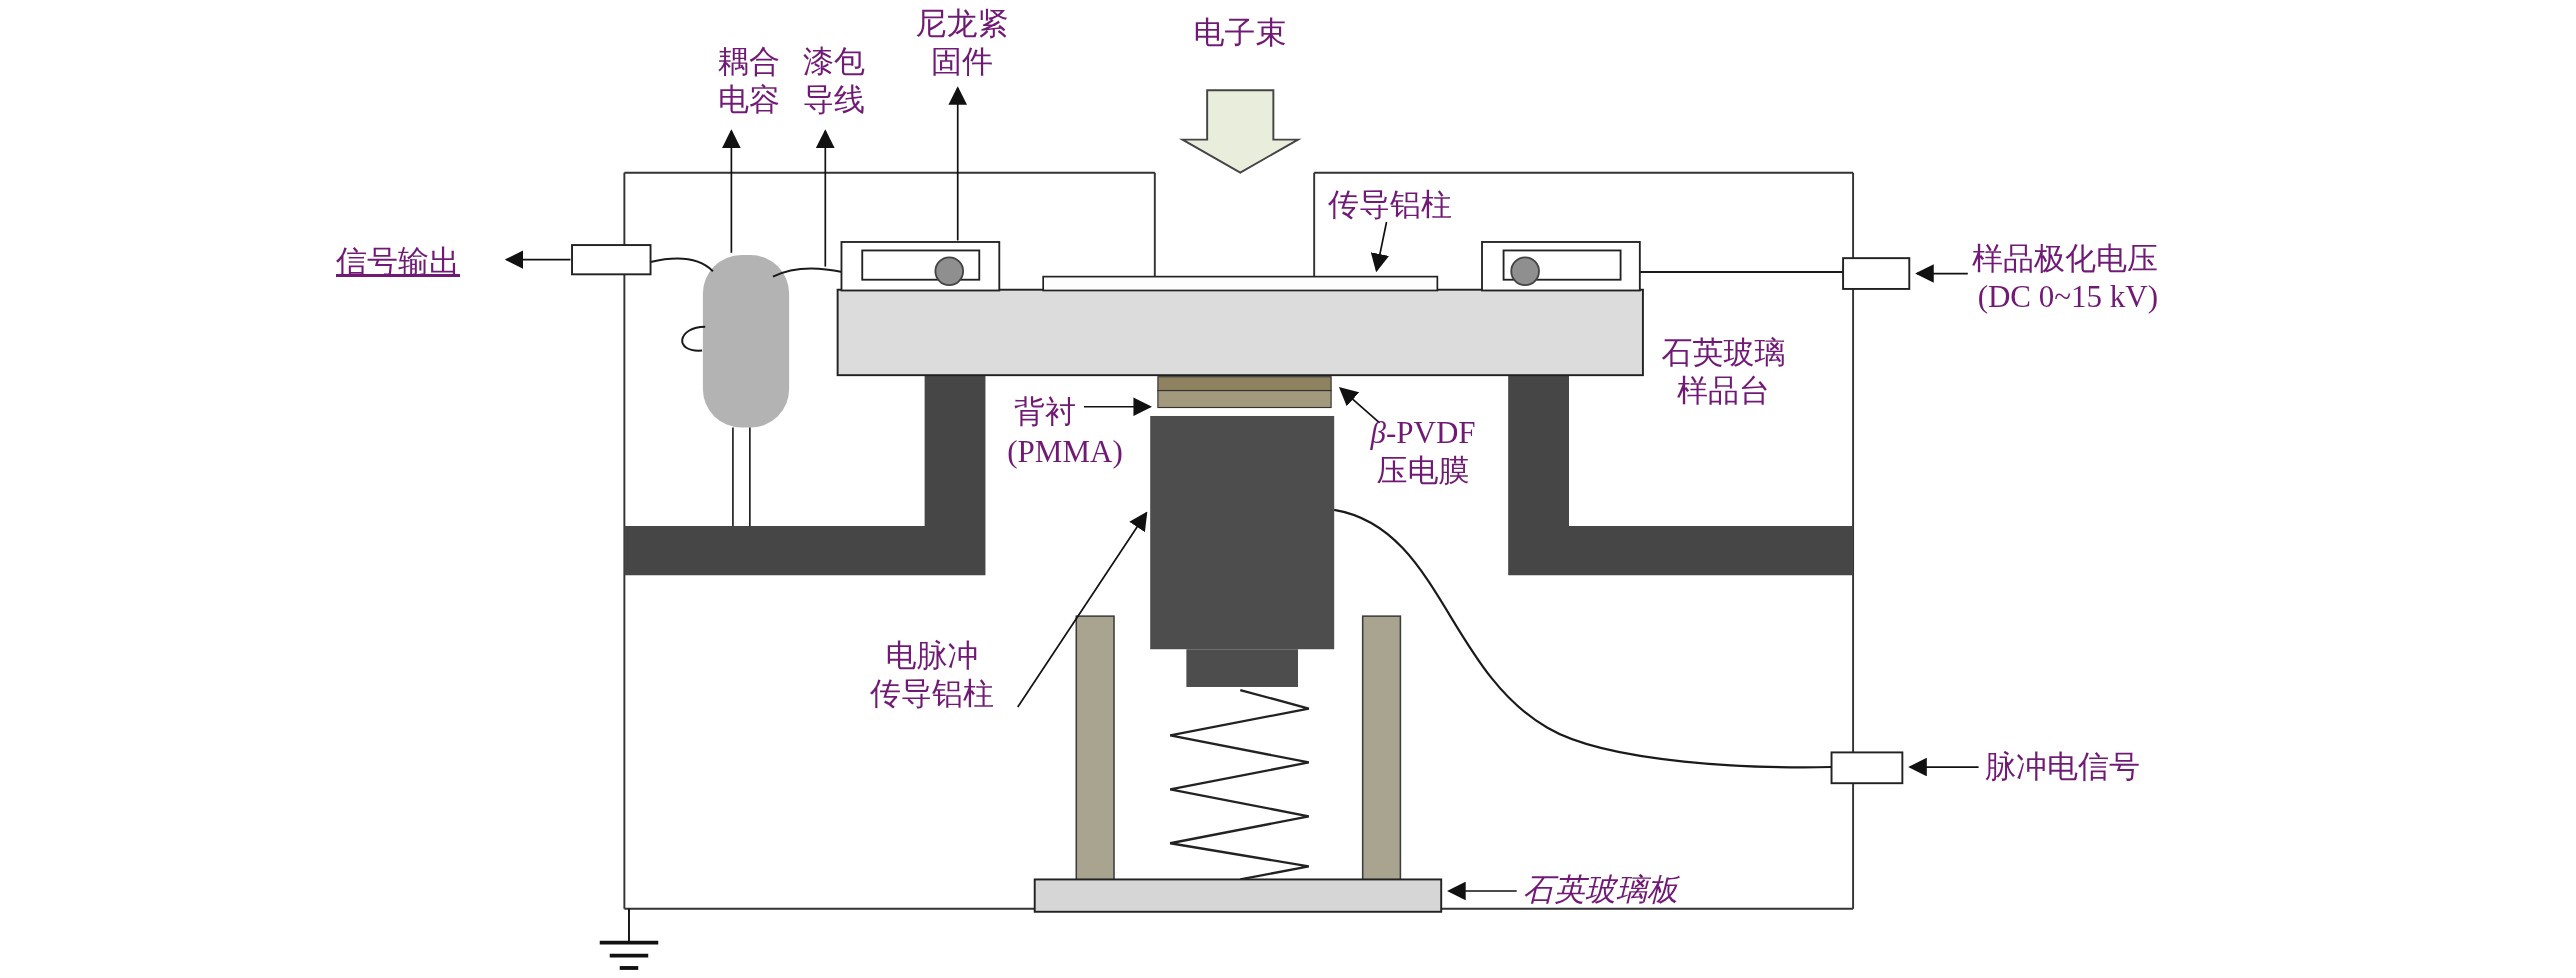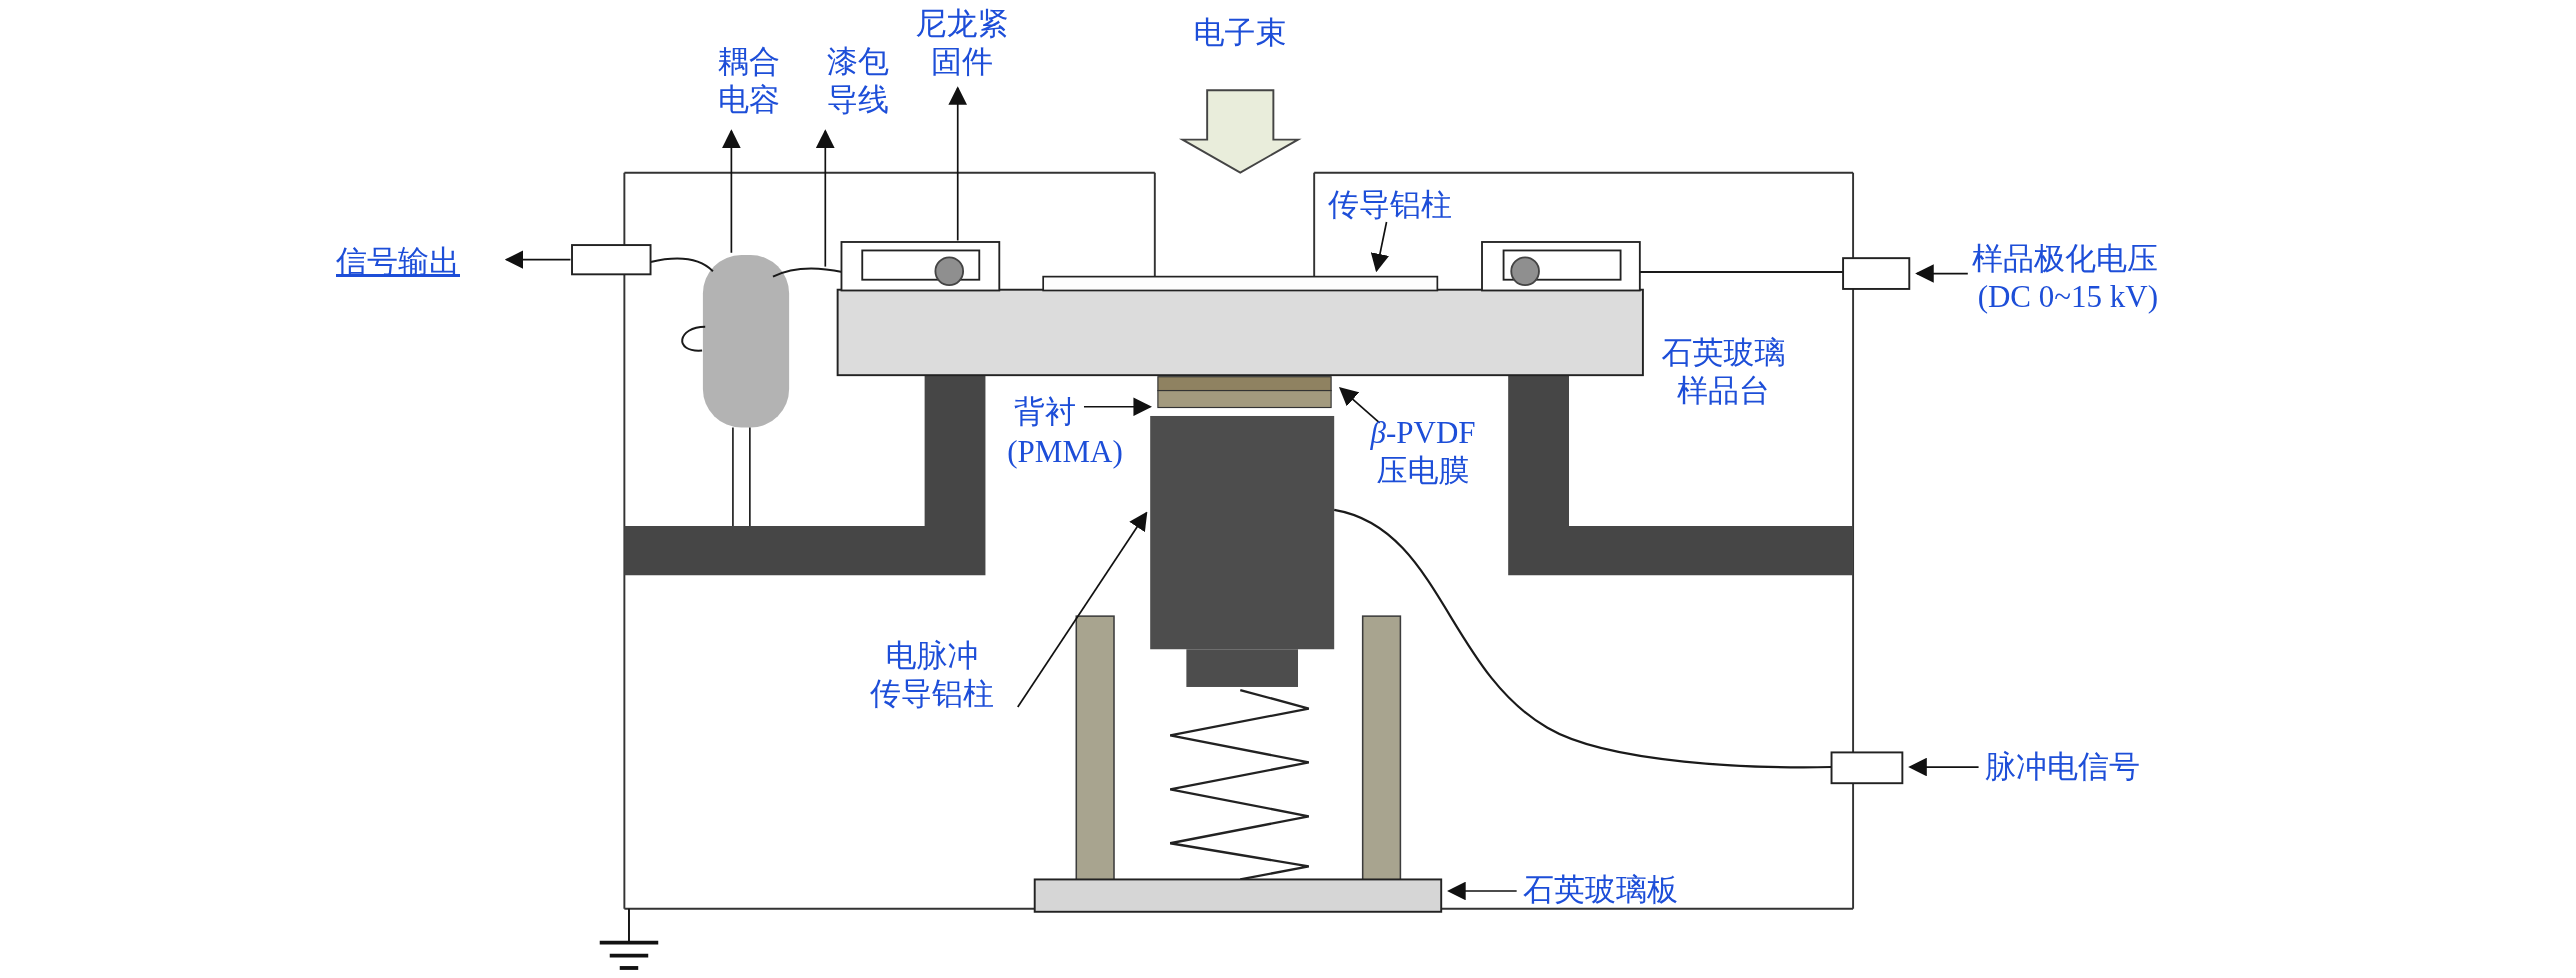--- a/index.html
+++ b/index.html
@@ -1,19 +1,19 @@
 <!DOCTYPE html>
 <html style="font-size:12.3px"><head>
 <meta charset="utf-8">
 <style>
   html,body{margin:0;padding:0;background:#fff;}
   #diagram{position:relative;width:2576px;height:979px;background:#fff;overflow:hidden;}
   svg{position:absolute;left:0;top:0;}
   .lbl{position:absolute;font-family:"Liberation Serif","DejaVu Serif",serif;
-       font-size:31px;line-height:38px;color:#1d4ed8;white-space:nowrap;text-align:center;}
+       font-size:31px;line-height:38px;color:#701a75;white-space:nowrap;text-align:center;}
   .c{transform:translateX(-50%);}
   .lbl span{display:block;}
   .inlinespans span{display:inline;}
   .it{font-style:italic;}
 </style>
 </head>
 <body>
 
 <div id="diagram">
 
@@ -113,21 +113,21 @@
 
   <div class="lbl c" style="left:1240px;top:14px;">
     <span>电子束</span>
   </div>
 
   <div class="lbl c" style="left:749px;top:43px;">
     <span>耦合</span>
     <span>电容</span>
   </div>
 
-  <div class="lbl c" style="left:858px;top:43px;">
+  <div class="lbl c" style="left:834px;top:43px;">
     <span>漆包</span>
     <span>导线</span>
   </div>
 
   <div class="lbl c" style="left:962px;top:4.6px;">
     <span>尼龙紧</span>
     <span>固件</span>
   </div>
 
   <div class="lbl c" style="left:1390px;top:186px;">
@@ -158,21 +158,21 @@
   <div class="lbl c" style="left:1423px;top:414px;">
     <span class="inlinespans"><span class="it">β</span><span>-PVDF</span></span>
     <span>压电膜</span>
   </div>
 
   <div class="lbl c" style="left:932px;top:637px;">
     <span>电脉冲</span>
     <span>传导铝柱</span>
   </div>
 
-  <div class="lbl" style="left:1523px;top:871px;">
+  <div class="lbl" style="left:1523px;top:871px;font-style:italic;">
     <span>石英玻璃板</span>
   </div>
 
   <div class="lbl" style="left:1985px;top:748px;">
     <span>脉冲电信号</span>
   </div>
 
 </div>
 
 

